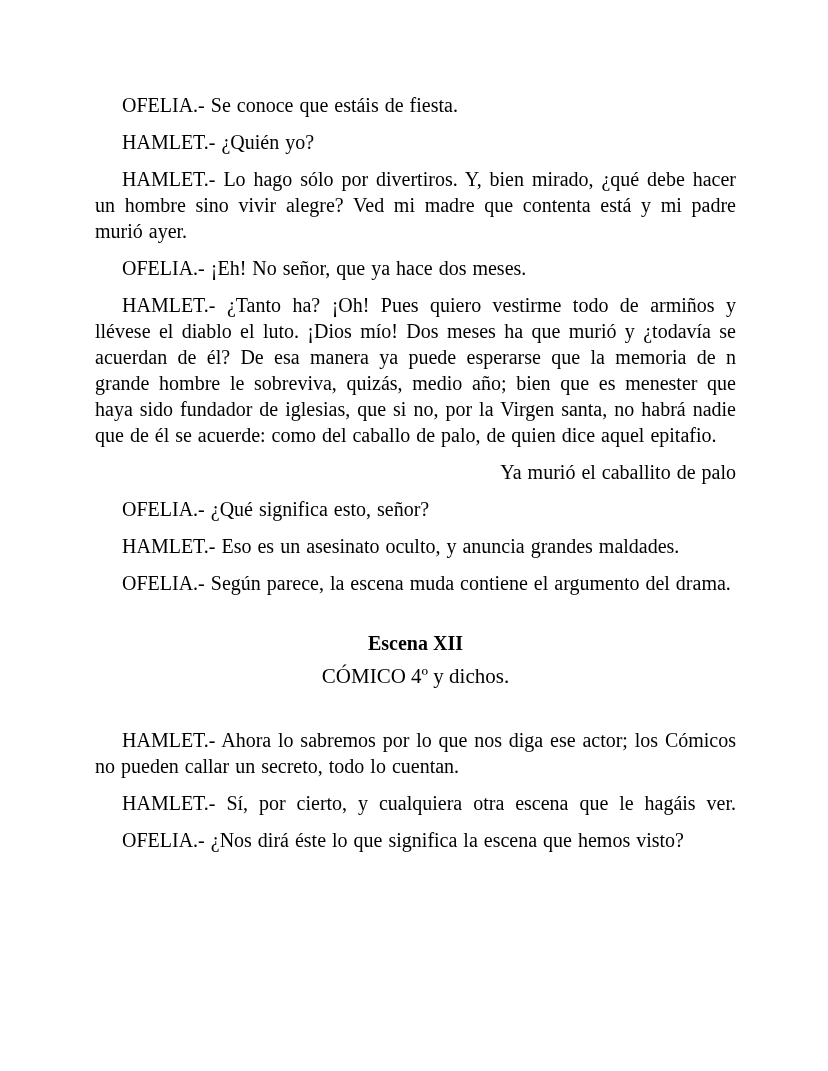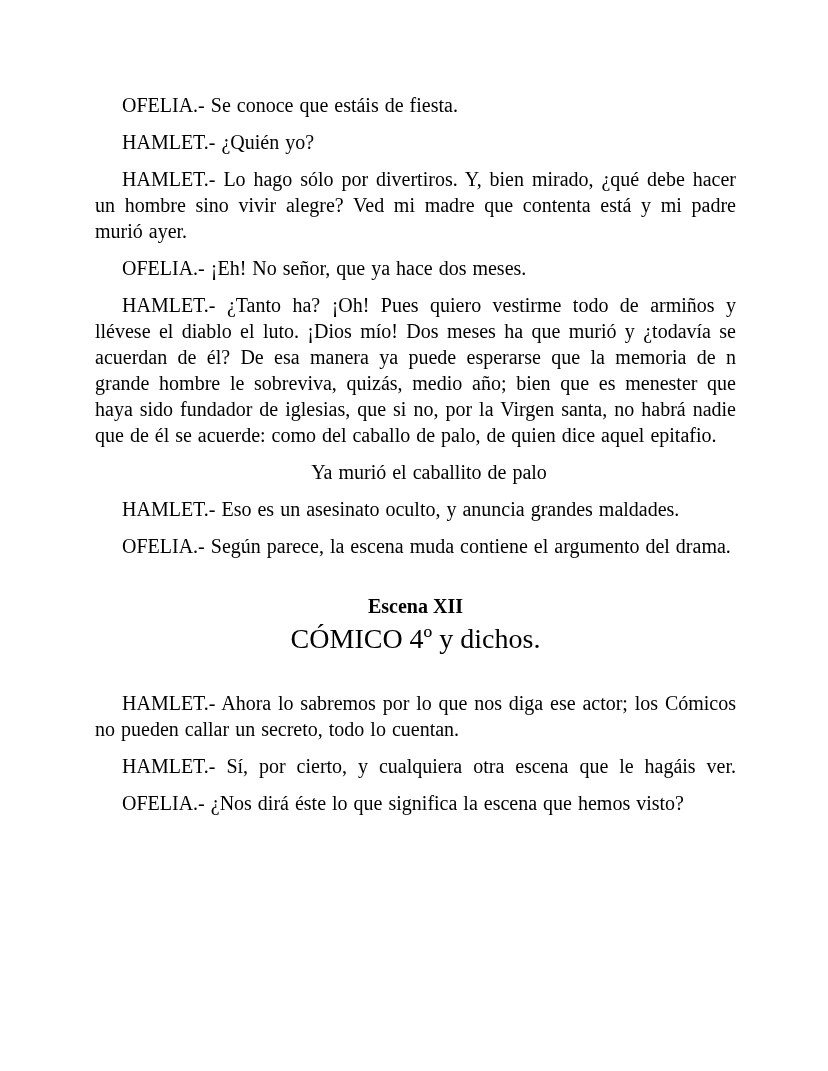--- a/index.html
+++ b/index.html
@@ -27,49 +27,50 @@
     font-size: 20px;
     line-height: 26px;
     text-align: justify;
     text-indent: 27px;
     word-spacing: 1px;
   }
   .para.justify-last {
     text-align-last: justify;
   }
   .verse {
-    text-align: center;
+    text-align: right;
   }
   .scene-heading {
     margin: 34px 0 7px 0;
     font-size: 20px;
     line-height: 26px;
     font-weight: bold;
     text-align: center;
     text-indent: 0;
   }
   .scene-subheading {
     margin: 0 0 38px 0;
-    font-size: 28px;
+    font-size: 21px;
     line-height: 26px;
     font-weight: normal;
     text-align: center;
     text-indent: 0;
   }
 </style>
 </head>
 <body>
 
 <main class="page">
   <p class="para">OFELIA.- Se conoce que estáis de fiesta.</p>
   <p class="para">HAMLET.- ¿Quién yo?</p>
   <p class="para">HAMLET.- Lo hago sólo por divertiros. Y, bien mirado, ¿qué debe hacer un hombre sino vivir alegre? Ved mi madre que contenta está y mi padre murió ayer.</p>
   <p class="para">OFELIA.- ¡Eh! No señor, que ya hace dos meses.</p>
   <p class="para">HAMLET.- ¿Tanto ha? ¡Oh! Pues quiero vestirme todo de armiños y llévese el diablo el luto. ¡Dios mío! Dos meses ha que murió y ¿todavía se acuerdan de él? De esa manera ya puede esperarse que la memoria de n grande hombre le sobreviva, quizás, medio año; bien que es menester que haya sido fundador de iglesias, que si no, por la Virgen santa, no habrá nadie que de él se acuerde: como del caballo de palo, de quien dice aquel epitafio.</p>
   <p class="para verse">Ya murió el caballito de palo</p>
+  <p class="para">OFELIA.- ¿Qué significa esto, señor?</p>
   <p class="para">HAMLET.- Eso es un asesinato oculto, y anuncia grandes maldades.</p>
   <p class="para">OFELIA.- Según parece, la escena muda contiene el argumento del drama.</p>
   <h2 class="scene-heading">Escena XII</h2>
   <p class="scene-subheading">CÓMICO 4º y dichos.</p>
   <p class="para">HAMLET.- Ahora lo sabremos por lo que nos diga ese actor; los Cómicos no pueden callar un secreto, todo lo cuentan.</p>
   <p class="para justify-last">HAMLET.- Sí, por cierto, y cualquiera otra escena que le hagáis ver.</p>
   <p class="para">OFELIA.- ¿Nos dirá éste lo que significa la escena que hemos visto?</p>
 </main>
 
 </body></html>

